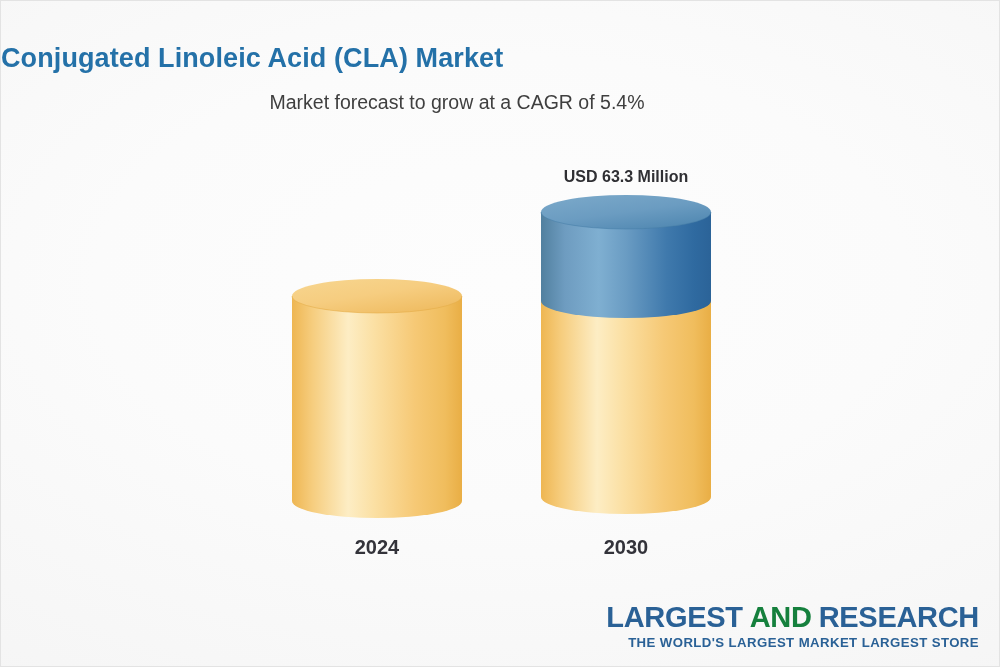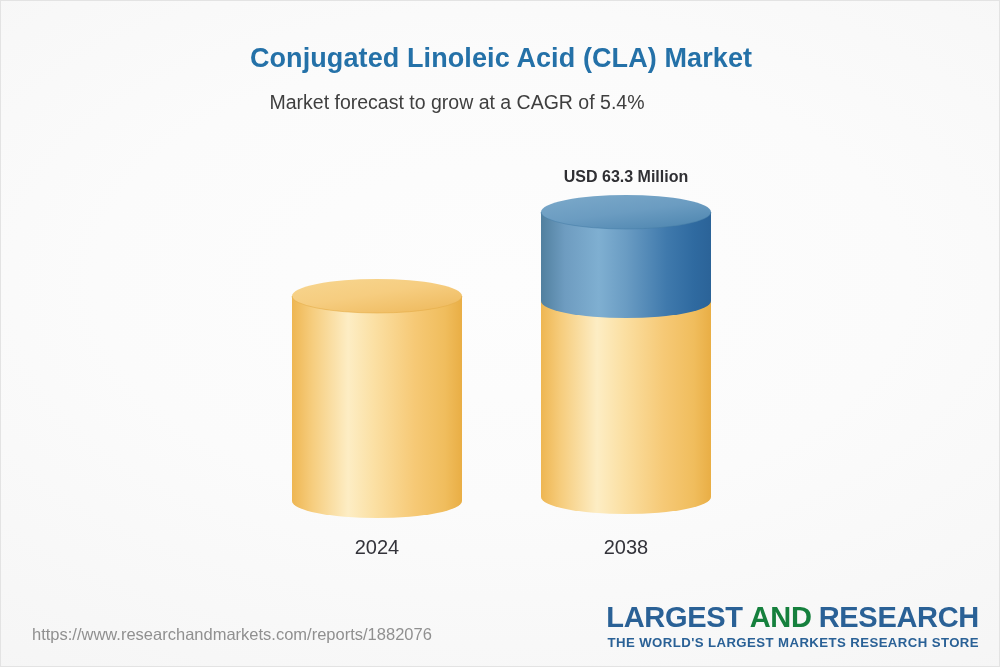--- a/index.html
+++ b/index.html
@@ -27,21 +27,20 @@
     width: 1000px; height: 667px;
     background:
       radial-gradient(ellipse 90% 75% at 50% 42%, #fdfdfd 0%, #fbfbfb 45%, #f5f5f5 100%);
     pointer-events: none;
   }
 
   .title {
     position: absolute;
     left: 0;
     width: 1000px;
-    text-align: center;
     color: #2471a8;
     font-size: 27px;
     font-weight: bold;
     letter-spacing: 0.1px;
   }
   .subtitle {
     position: absolute;
     left: 0;
     width: 912px;
     text-align: center;
@@ -56,21 +55,21 @@
     color: #2f2f33;
     font-size: 16px;
     font-weight: bold;
     white-space: nowrap;
   }
   .catlabel {
     position: absolute;
     text-align: center;
     color: #33333a;
     font-size: 20px;
-    font-weight: normal;
+    font-weight: bold;
     white-space: nowrap;
   }
 
   .cyl {
     position: absolute;
   }
 
   .footer-url {
     position: absolute;
     color: #909090;
@@ -167,21 +166,20 @@
 
     <path d="M5,17 L5,106 A85,17 0 0 0 175,106 L175,17 Z" fill="url(#blueBody2)"></path>
 
     <ellipse cx="90" cy="17" rx="85" ry="17" fill="url(#blueTop2)"></ellipse>
 
     <path d="M5,17 A85,17 0 0 0 175,17" fill="none" stroke="#447ca6" stroke-width="1" opacity="0.5"></path>
   </svg>
 
   <div class="datalabel" style="left:525px; top:167px; width:200px;">USD 63.3 Million</div>
 
-  <div class="catlabel" style="left:535px; top:535px; width:180px;">2038</div>
+  <div class="catlabel" style="left:535px; top:535px; width:180px;">2030</div>
 
-  <div class="footer-url" style="left:31px; top:624px;">https://www.researchandmarkets.com/reports/1882076</div>
 
   <div class="logo" style="right:20px; top:600px;">
     <div class="logo-main"><span>LARGEST</span><span class="logo-and" style="padding:0 7px;">AND</span><span>RESEARCH</span></div>
-    <div class="logo-tag">THE WORLD'S LARGEST MARKETS RESEARCH STORE</div>
+    <div class="logo-tag">THE WORLD'S LARGEST MARKET LARGEST STORE</div>
   </div>
 </div>
 
 </body></html>

